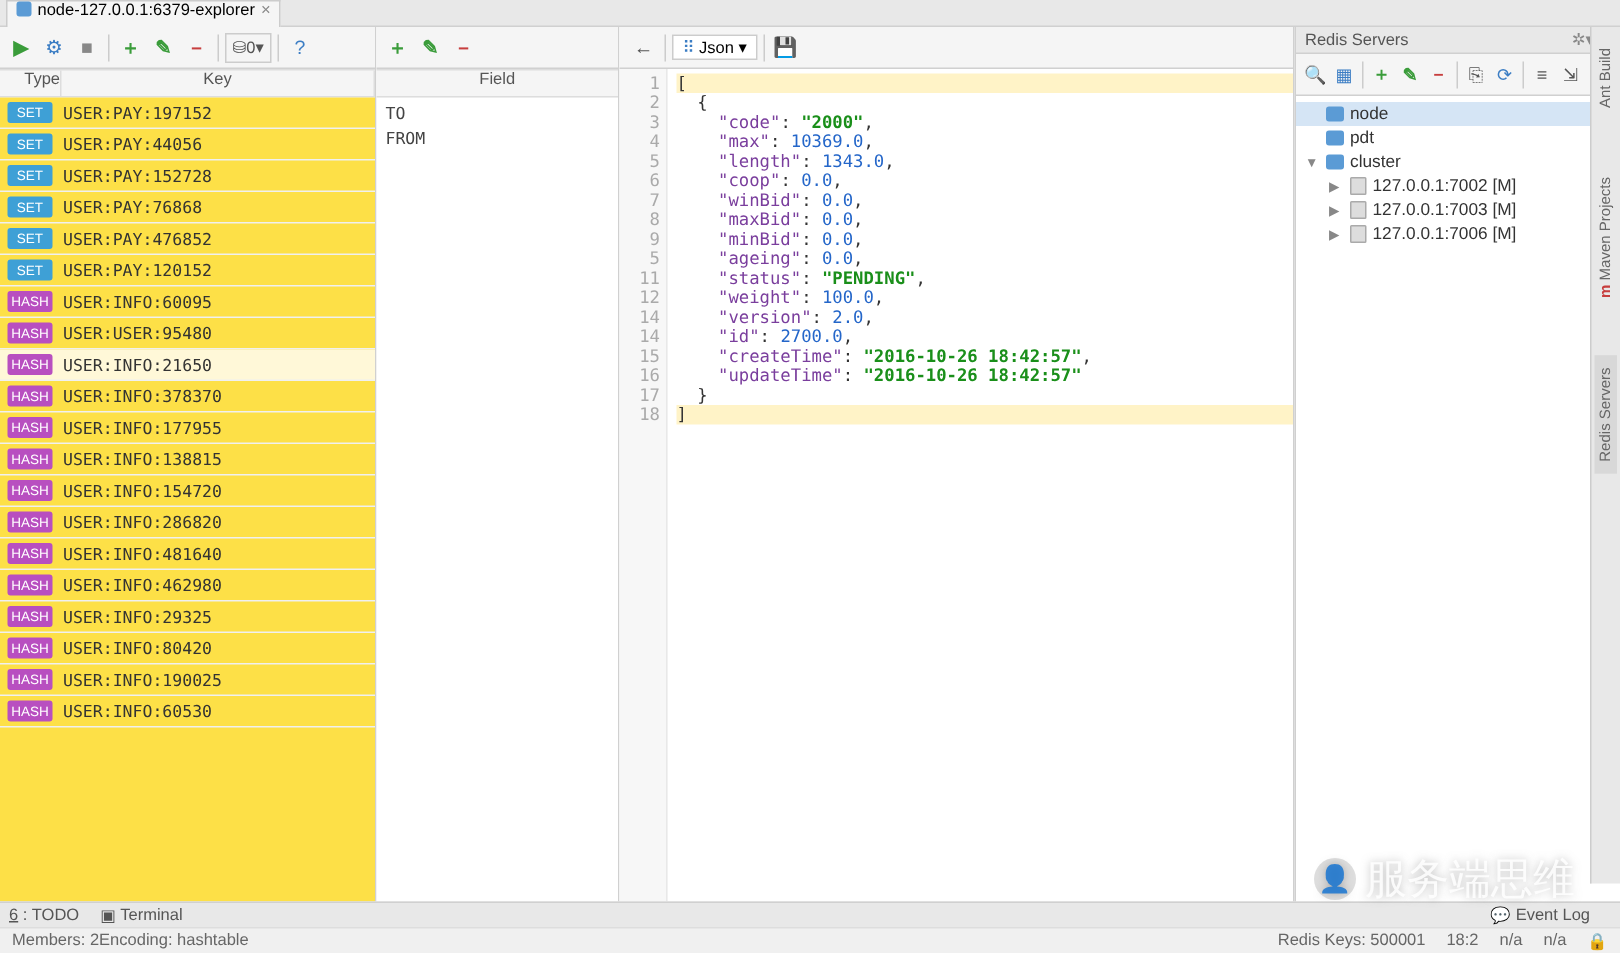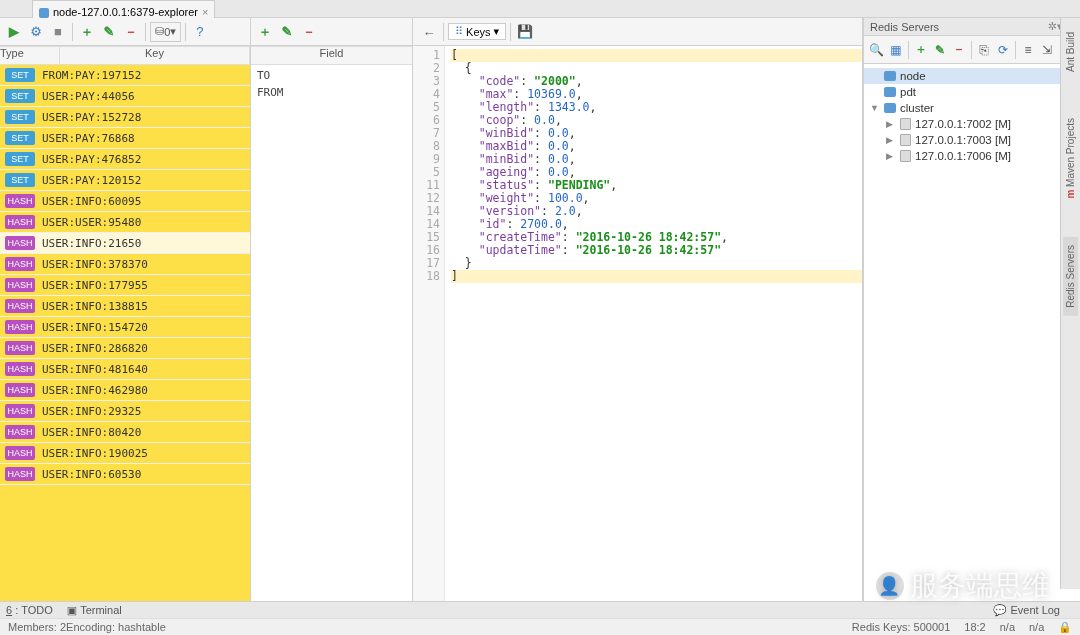--- a/index.html
+++ b/index.html
@@ -1,34 +1,34 @@
 <!DOCTYPE html>
 <html><head>
 <meta charset="utf-8">
 <style>
 * { margin: 0; padding: 0; box-sizing: border-box; }
 body { font-family: -apple-system, "Segoe UI", Arial, sans-serif; font-size: 12px; background: #f0f0f0; overflow: hidden; width: 1080px; height: 635px; position: relative; }
 .main-layout { display: flex; flex-direction: column; height: 100%; }
 .tab-bar { height: 18px; background: #e8e8e8; border-bottom: 1px solid #d0d0d0; display: flex; align-items: center; padding-left: 4px; }
-.tab { display: flex; align-items: flex-end; gap: 4px; padding: 0 6px; height: 18px; background: #f5f5f5; border: 1px solid #ccc; border-bottom: none; font-size: 11px; margin-left: 28px; }
+.tab { display: flex; align-items: flex-start; gap: 4px; padding: 0 6px; height: 18px; background: #f5f5f5; border: 1px solid #ccc; border-bottom: none; font-size: 11px; }
 .tab-icon { width: 10px; height: 10px; background: #5b9bd5; border-radius: 2px; }
 .tab-close { color: #888; cursor: pointer; }
 .content-row { display: flex; flex: 1; min-height: 0; }
 .left-col { width: 251px; display: flex; flex-direction: column; background: #fff; border-right: 1px solid #d0d0d0; }
 .toolbar { height: 28px; display: flex; align-items: center; gap: 2px; padding: 0 4px; border-bottom: 1px solid #d0d0d0; background: #f5f5f5; }
 .tbtn { width: 20px; height: 20px; display: inline-flex; align-items: center; justify-content: center; cursor: pointer; font-size: 13px; color: #555; }
 .tbtn.green { color: #3a9c3a; font-weight: bold; }
 .tbtn.red { color: #c73e3e; font-weight: bold; }
 .tbtn.grey { color: #888; }
 .tbtn.blue { color: #3b7dc4; }
 .sep { width: 1px; height: 18px; background: #ccc; margin: 0 2px; }
 .query-area { padding: 4px 6px; font-family: Menlo, Consolas, monospace; font-size: 11px; color: #333; background: #fff; height: 112px; }
 .query-area div { margin-bottom: 1px; }
 .table-header { display: flex; background: #f5f5f5; border-top: 1px solid #ddd; border-bottom: 1px solid #ddd; height: 19px; font-size: 11px; color: #555; }
-.th-type { width: 60px; text-align: left; border-right: 1px solid #ddd; }
+.th-type { width: 41px; text-align: right; border-right: 1px solid #ddd; }
 .th-key { flex: 1; text-align: center; border-right: 1px solid #ddd; }
 .key-list { flex: 1; overflow-y: auto; background: #fde047; }
 .key-row { display: flex; align-items: center; height: 21px; border-bottom: 1px solid #f0f0f0; font-family: Menlo, Consolas, monospace; font-size: 11px; cursor: pointer; }
 .key-row.sel { background: #fff8d8; }
 .badge { width: 30px; height: 14px; margin: 0 5px; font-size: 9px; color: #fff; text-align: center; line-height: 14px; border-radius: 2px; font-family: Arial; }
 .badge.SET { background: #3ea0d6; }
 .badge.HASH { background: #b84fc0; }
 .key-name { flex: 1; color: #333; padding-left: 2px; }
 
 .mid-col { width: 162px; background: #fff; border-right: 1px solid #d0d0d0; display: flex; flex-direction: column; }
@@ -104,21 +104,21 @@
         <span class="sep"></span>
         <span class="tbtn blue">?</span>
       </div>
       <div class="table-header">
         <div class="th-type">Type</div>
         <div class="th-key">Key</div>
       </div>
       <div class="key-list" id="key-list">
           <div class="key-row">
             <span class="badge SET">SET</span>
-            <span class="key-name">FROM:PAY:197152</span>
+            <span class="key-name">USER:PAY:197152</span>
           </div>
           <div class="key-row">
             <span class="badge SET">SET</span>
             <span class="key-name">USER:PAY:44056</span>
           </div>
           <div class="key-row">
             <span class="badge SET">SET</span>
             <span class="key-name">USER:PAY:152728</span>
           </div>
           <div class="key-row">
@@ -204,21 +204,21 @@
           <div>FROM</div>
         </div>
     </div>
 
     <div class="editor-col">
       <div class="ed-toolbar">
         <span class="tbtn">←</span>
         <span class="sep"></span>
         <span class="json-btn">
           <span style="color:#3b7dc4">⠿</span>
-          <span>Keys</span>
+          <span>Json</span>
           <span>▾</span>
         </span>
         <span class="sep"></span>
         <span class="tbtn">💾</span>
       </div>
       <div class="editor-body">
         <div class="gutter" id="gutter">
             <div>1</div>
             <div>2</div>
             <div>3</div>

